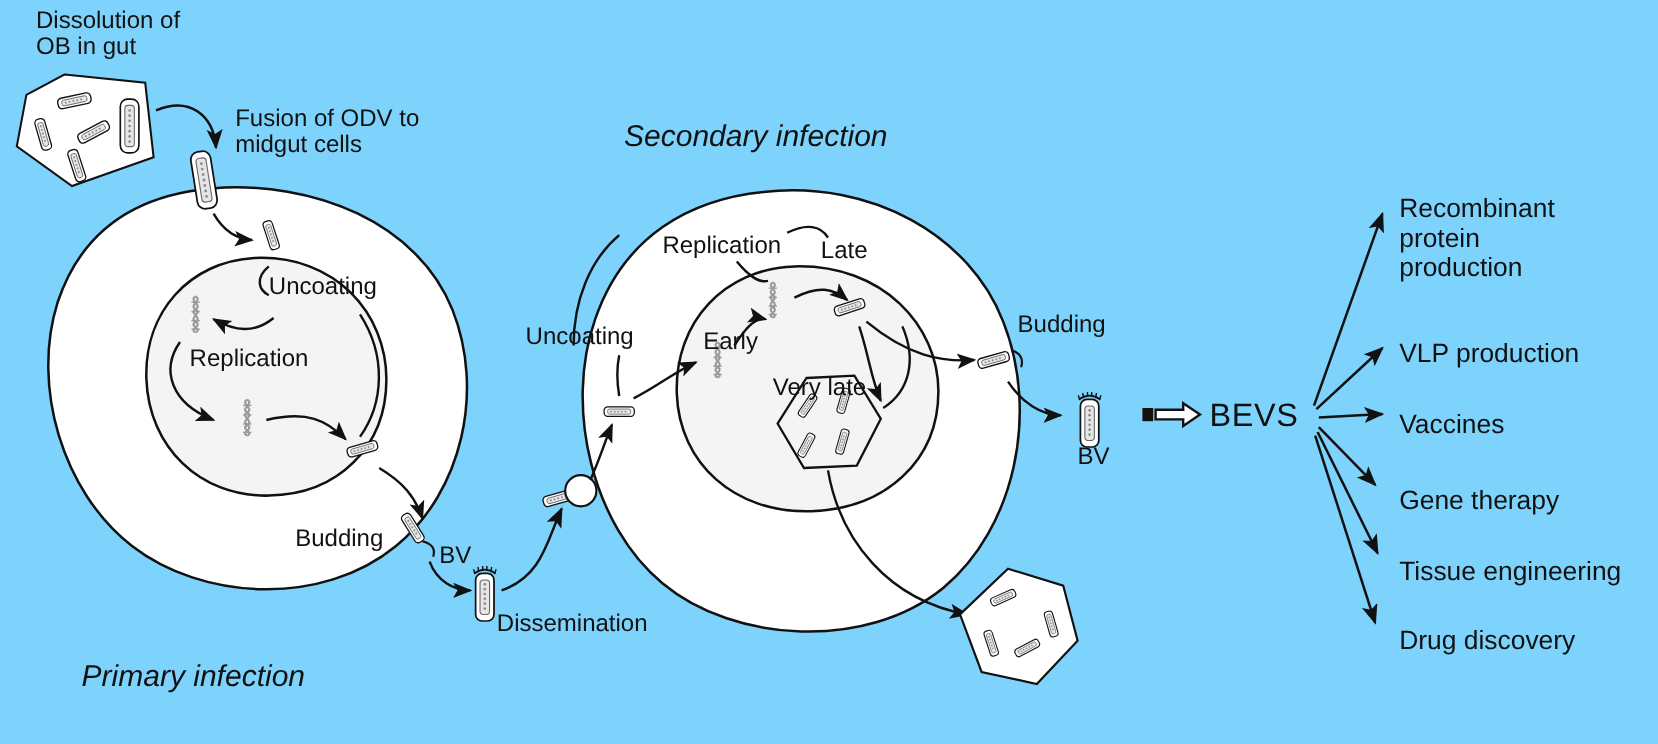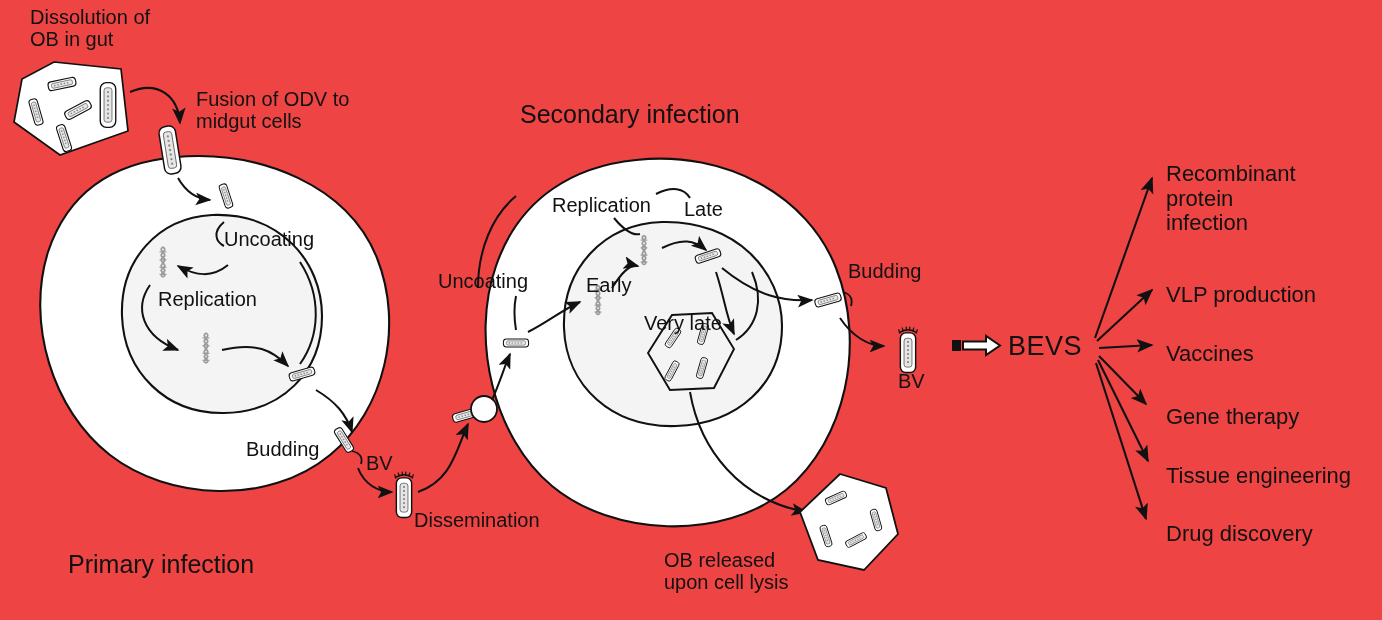--- a/index.html
+++ b/index.html
@@ -1,23 +1,23 @@
 <!DOCTYPE html>
 <html><head>
 <meta charset="utf-8">
 <style>
   html,body{margin:0;padding:0;background:#ffffff;}
   body{width:1382px;height:620px;overflow:hidden;
        font-family:"Liberation Sans","DejaVu Sans",sans-serif;color:#000;}
-  #stage{position:relative;width:1382px;height:620px;background:#ef4444;}
+  #stage{position:relative;width:1382px;height:620px;background:#7dd3fc;}
   #stage svg{position:absolute;left:0;top:0;}
   .lbl{position:absolute;white-space:pre;line-height:1.12;color:#111;}
   .lbl.t20{font-size:20px;}
   .lbl.t22{font-size:22px;}
-  .lbl.t25{font-size:25px;}
+  .lbl.t25{font-size:25px;font-style:italic;}
   .lbl.t27{font-size:27px;font-weight:400;letter-spacing:.5px;}
 </style>
 </head>
 <body>
 
 <div id="stage">
 
 <svg width="1382" height="620" viewBox="0 0 1382 620">
   <defs>
     <marker id="ah" markerWidth="9" markerHeight="9" refX="7.2" refY="3.2" orient="auto" markerUnits="strokeWidth">
@@ -264,29 +264,27 @@
 
 <div class="lbl t20" style="left:684px;top:198px;">Late</div>
 
 <div class="lbl t20" style="left:644px;top:292px;margin-top:20px;">Very late</div>
 
 
 <div class="lbl t20" style="left:848px;top:260px;">Budding</div>
 
 <div class="lbl t20" style="left:898px;top:370px;">BV</div>
 
-<div class="lbl t20" style="left:664px;top:549px;">OB released
-upon cell lysis</div>
 
 <div class="lbl t25" style="left:68px;top:550px;">Primary infection</div>
 
 <div class="lbl t27" style="left:1008px;top:331px;">BEVS</div>
 
 <div class="lbl t22" style="left:1166px;top:162px;">Recombinant
 protein
-infection</div>
+production</div>
 <div class="lbl t22" style="left:1166px;top:283px;">VLP production</div>
 <div class="lbl t22" style="left:1166px;top:342px;">Vaccines</div>
 <div class="lbl t22" style="left:1166px;top:405px;">Gene therapy</div>
 <div class="lbl t22" style="left:1166px;top:464px;">Tissue engineering</div>
 <div class="lbl t22" style="left:1166px;top:522px;">Drug discovery</div>
 
 </div>
 
 </body></html>

